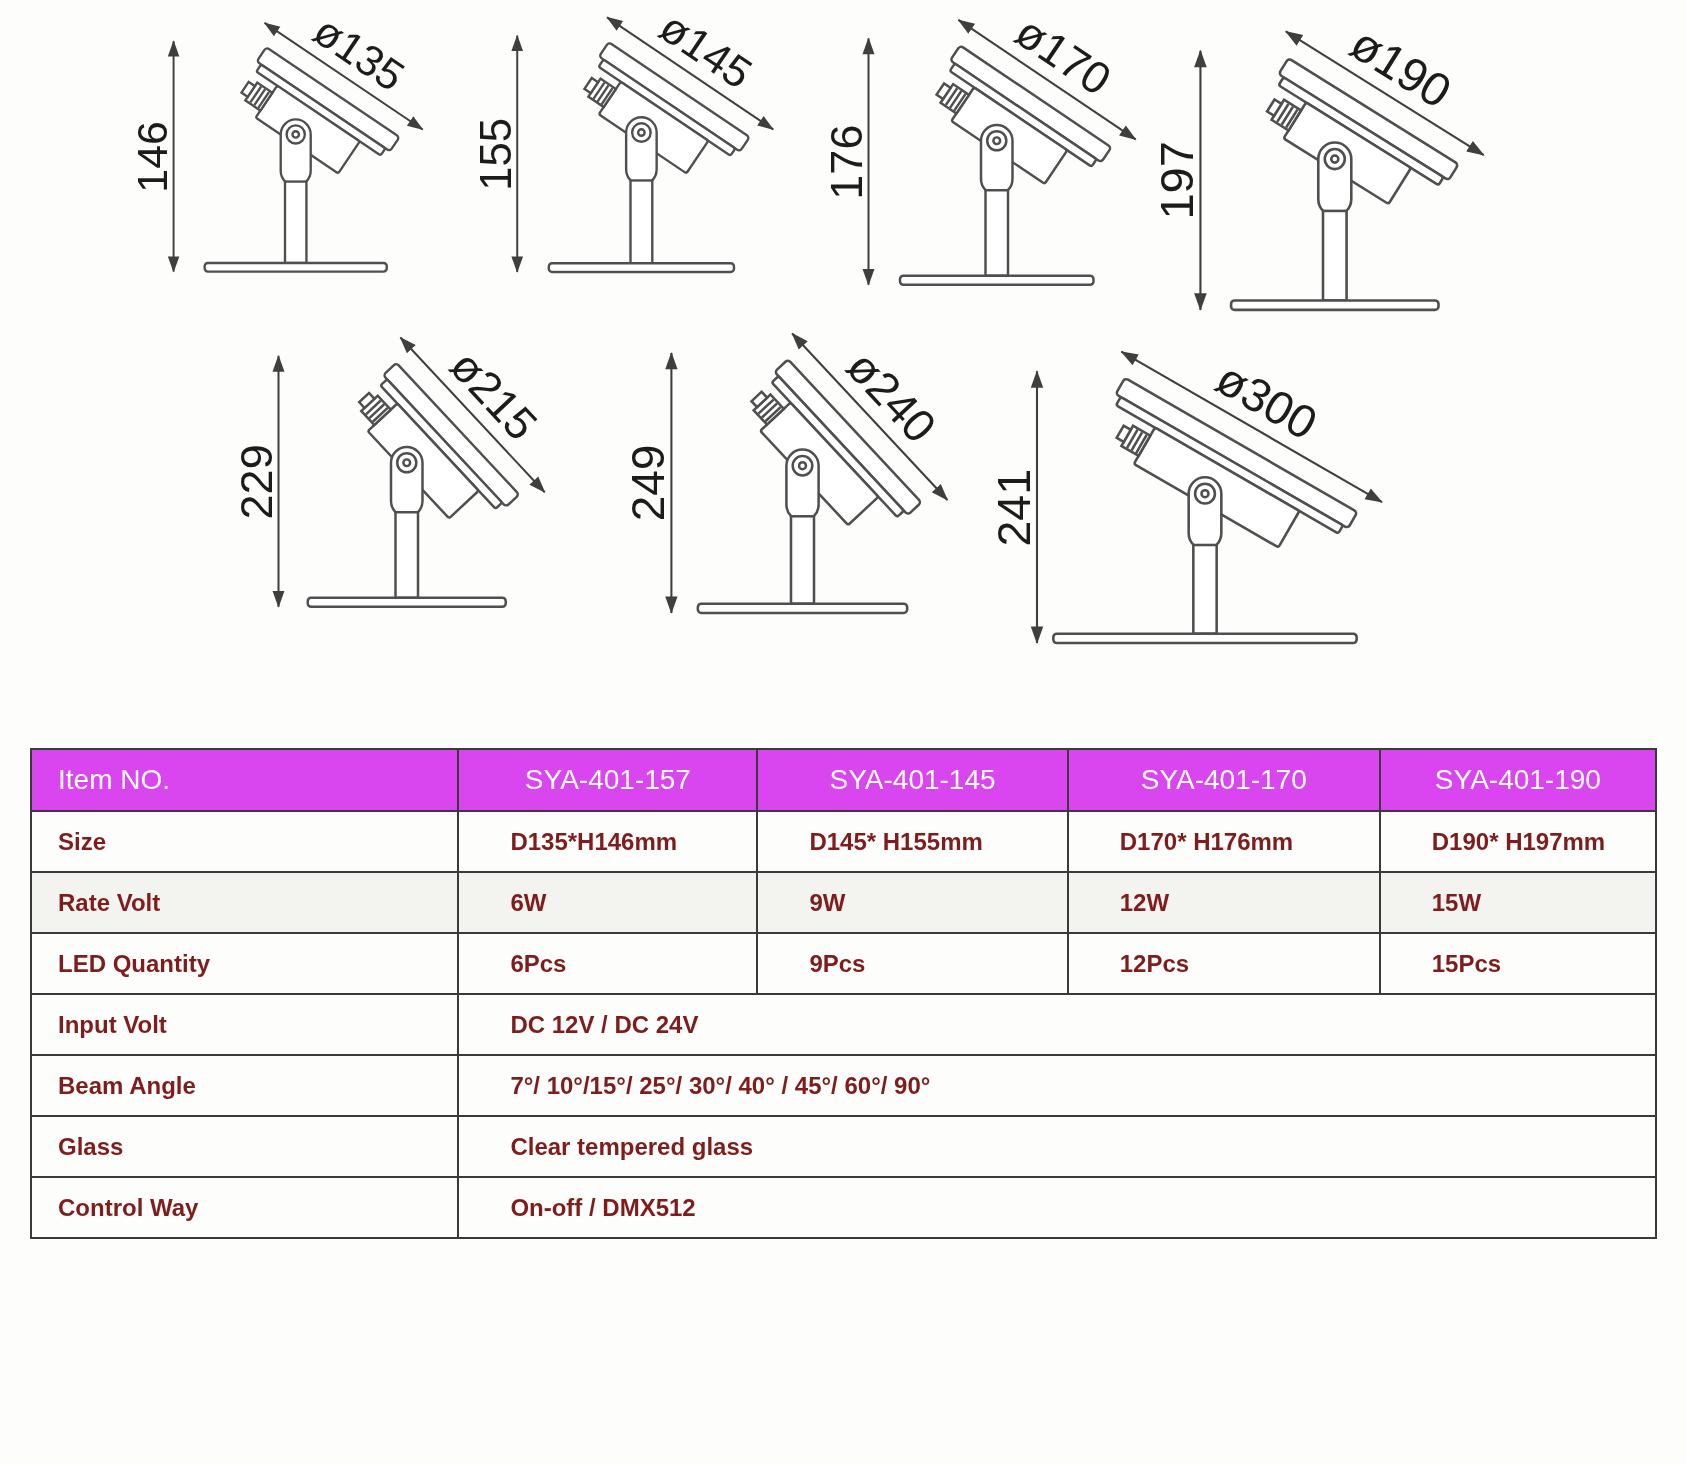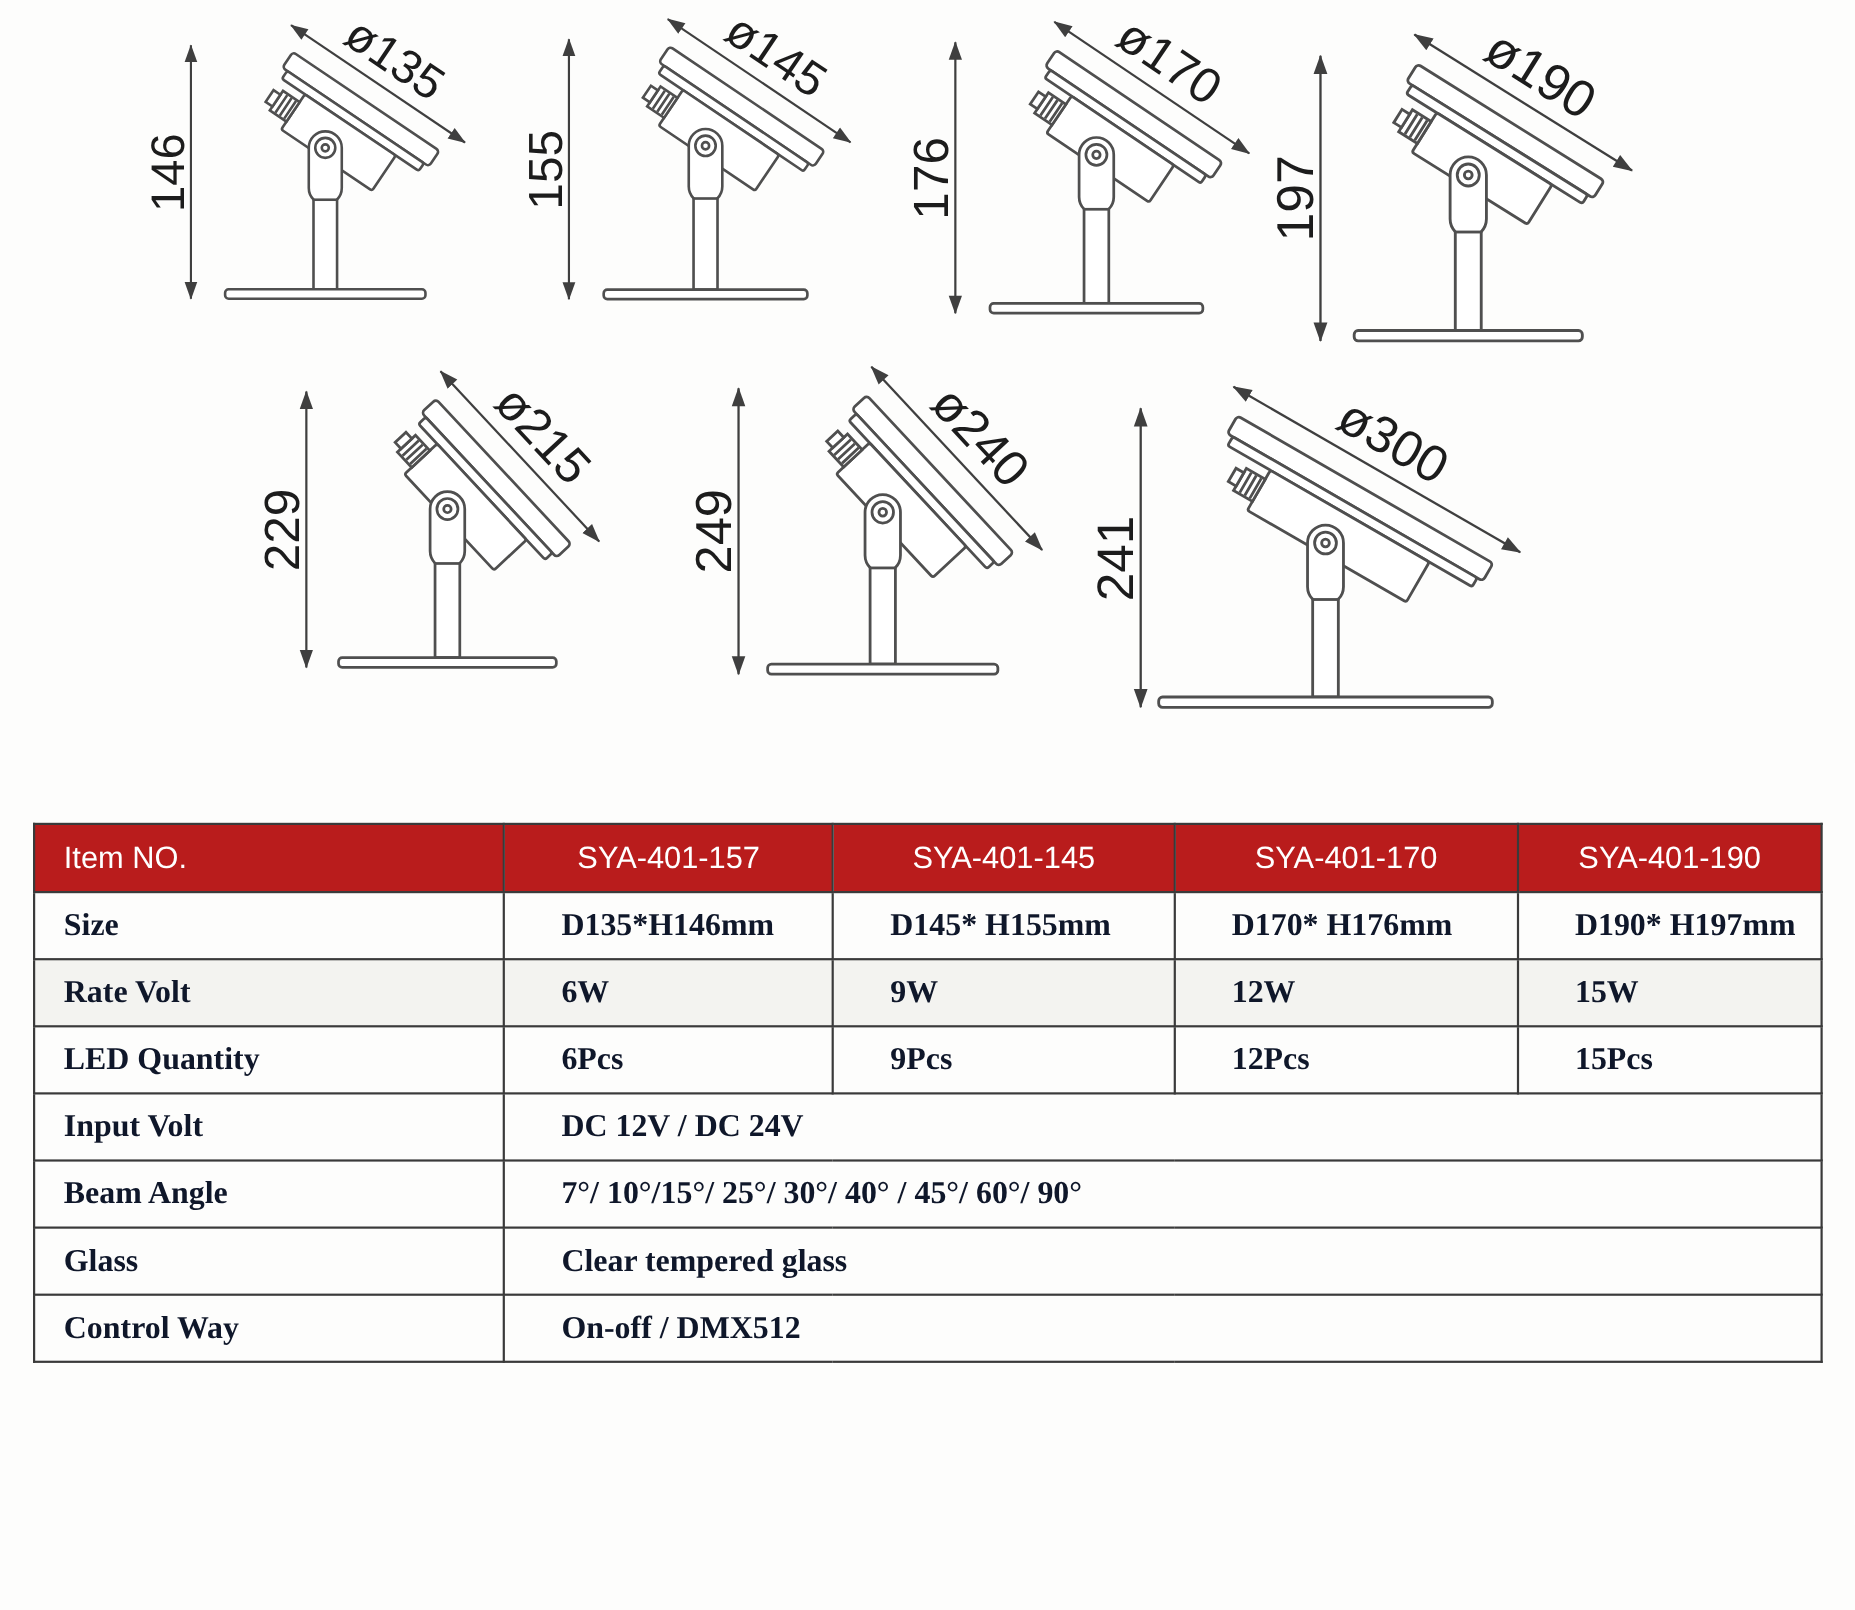--- a/index.html
+++ b/index.html
@@ -3,25 +3,25 @@
 <meta charset="utf-8">
 <style>
   html,body{margin:0;padding:0;background:#fff;}
   .page{position:relative;width:1686px;height:1464px;background:#fdfdfc;overflow:hidden;
         font-family:"Liberation Sans",sans-serif;}
   #drawings{position:absolute;left:0;top:0;width:1686px;height:748px;}
   #drawings svg{position:absolute;}
   table.spec{position:absolute;left:30px;top:748px;width:1627px;border-collapse:collapse;
         table-layout:fixed;}
   table.spec th,table.spec td{border:2.5px solid #3a3a3a;overflow:hidden;white-space:nowrap;}
-  table.spec th{background:#b91c1c;color:#ffffff;font-weight:normal;font-size:28px;height:58px;
+  table.spec th{background:#d946ef;color:#ffffff;font-weight:normal;font-size:28px;height:58px;
         text-align:center;}
   table.spec th.first{text-align:left;padding-left:26px;}
-  table.spec td{font-size:29px;font-weight:bold;color:#0f172a;height:57px;text-align:left;
-        padding-left:26px;background:#fdfdfc;font-family:Liberation Serif, serif;}
+  table.spec td{font-size:24px;font-weight:bold;color:#7f1d1d;height:57px;text-align:left;
+        padding-left:26px;background:#fdfdfc;}
   table.spec td.val{padding-left:51px;}
   table.spec tr.alt td{background:#f3f3f0;}
 </style>
 </head>
 <body>
 
 <div class="page">
   <div id="drawings">
 <svg style="left:135px;top:8px" width="300" viewBox="0 -12 280 265">
   <defs>

